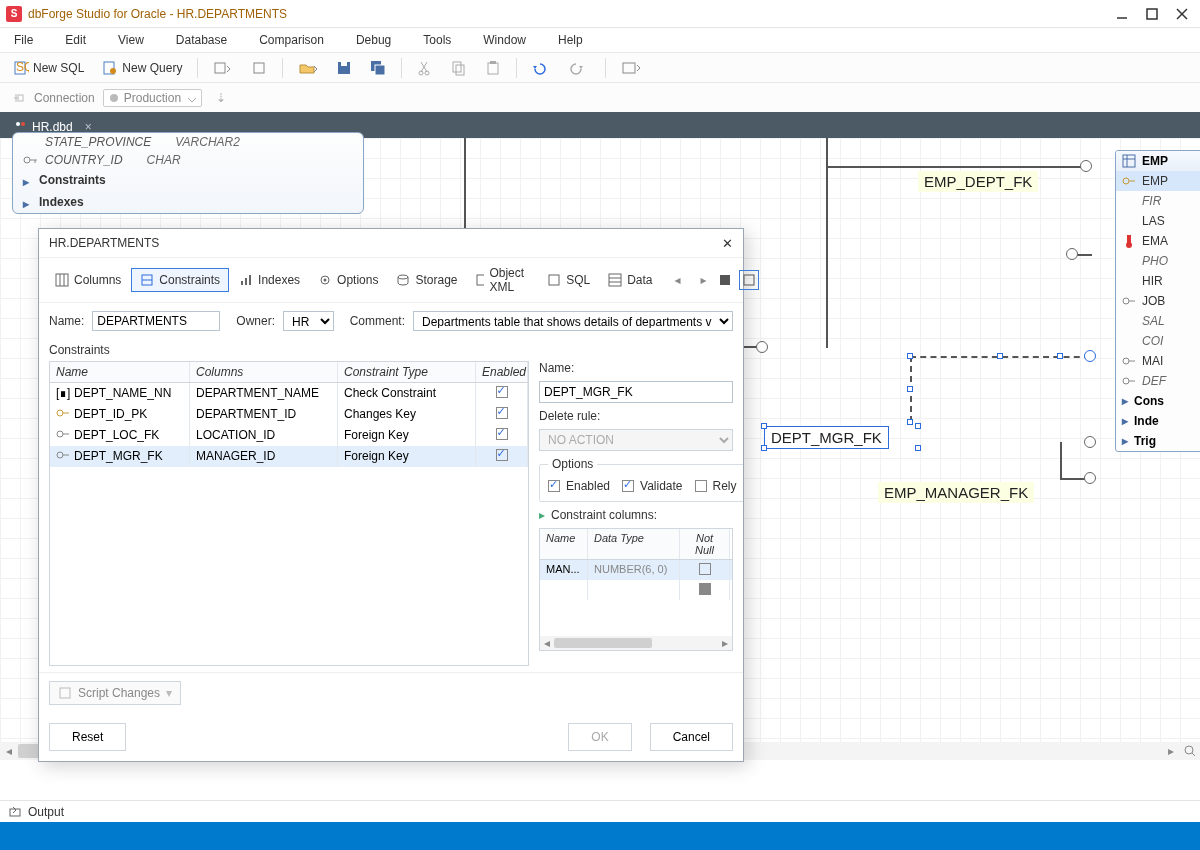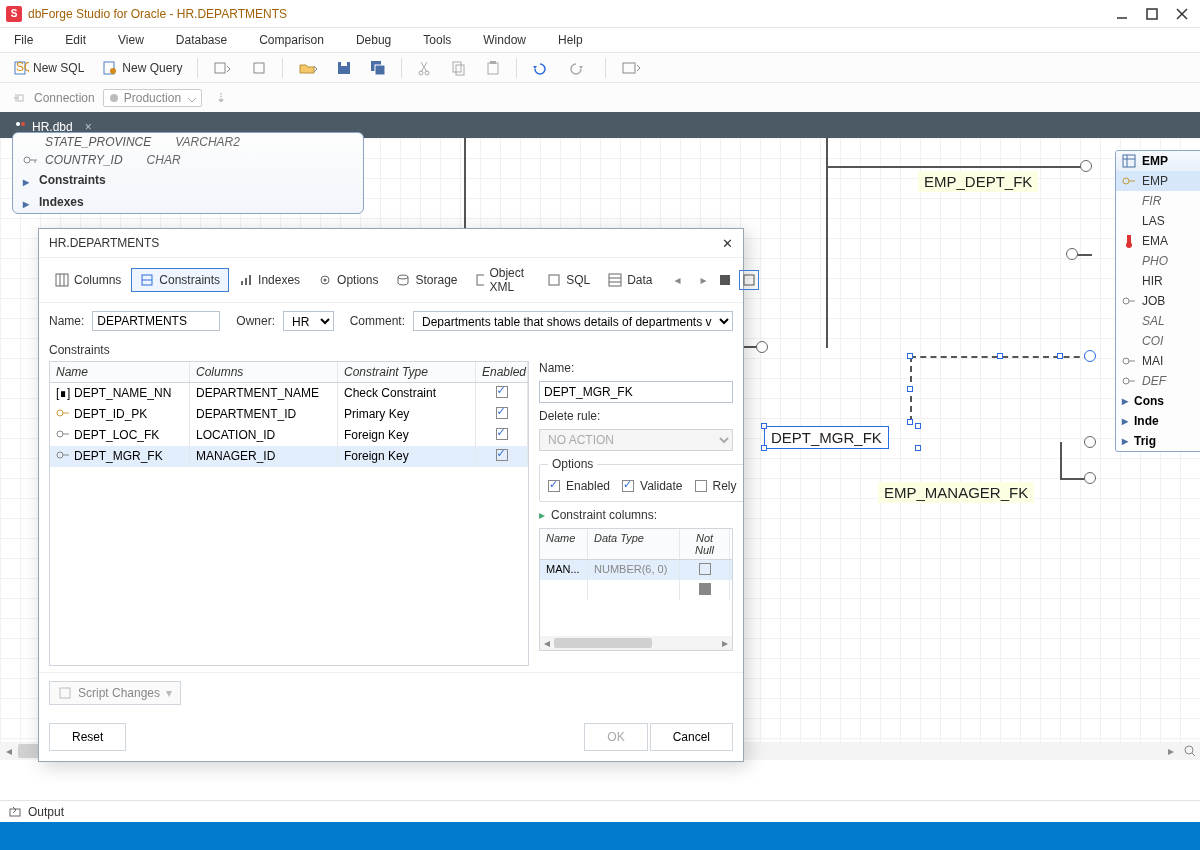--- a/index.html
+++ b/index.html
@@ -113,21 +113,21 @@
 .cc-grid .grid-header .gh, .cc-grid .gc { font-size:11px;}
 .cc-name{width:48px;} .cc-dt{width:92px;} .cc-nn{width:50px; text-align:center;}
 .cc-grid .grid-row.selected{ background:#e2eefb;}
 .mini-scroll{ height:14px; background:#f4f4f4; display:flex;}
 .mini-scroll .arrow{width:14px;display:flex;align-items:center;justify-content:center;color:#888;}
 .mini-scroll .track{flex:1; position:relative;}
 .mini-scroll .thumb{position:absolute; left:0; width:60%; top:2px;bottom:2px;background:#d0d0d0;border-radius:2px;}
 
 .dlg-footer-tools{ padding:8px 10px; border-top:1px solid #eee;}
 .script-btn{ display:inline-flex; align-items:center; gap:6px; border:1px solid #cfd6dd; padding:4px 8px; color:#888; background:#fafafa;}
-.dlg-actions{ display:flex; justify-content:flex-end; gap:2px; padding:10px; }
+.dlg-actions{ display:flex; justify-content:flex-end; gap:18px; padding:10px; }
 .btn { border:1px solid #cfd6dd; padding:6px 22px; background:#fff; }
 .btn.left{ margin-right:auto;}
 .btn.disabled{ color:#aaa;}
 
 
 .output-bar{ position:absolute; left:0; right:0; bottom:28px; height:22px; background:#fff; border-top:1px solid #e4e4e4; display:flex; align-items:center; padding:0 8px; gap:6px; color:#333;}
 .status-strip{ position:absolute; left:0; right:0; bottom:0; height:28px; background:#007acc;}
 
 svg { display:block; }
 </style>
@@ -551,21 +551,21 @@
           <div class="gc col-cols">DEPARTMENT_NAME</div>
           <div class="gc col-type">Check Constraint</div>
           <div class="gc col-en"><span class="chk checked"></span></div>
         </div>
         <div class="grid-row">
           <div class="gc col-name"><span class="icon"><svg width="14" height="10">
                   <circle cx="4" cy="5" r="3" fill="none" stroke="#c79a3a"></circle>
                   <line x1="7" y1="5" x2="13" y2="5" stroke="#c79a3a"></line>
                 </svg></span><span>DEPT_ID_PK</span></div>
           <div class="gc col-cols">DEPARTMENT_ID</div>
-          <div class="gc col-type">Primary Key</div>
+          <div class="gc col-type">Changes Key</div>
           <div class="gc col-en"><span class="chk checked"></span></div>
         </div>
         <div class="grid-row">
           <div class="gc col-name"><span class="icon"><svg width="14" height="10">
                   <circle cx="4" cy="5" r="3" fill="none" stroke="#888"></circle>
                   <line x1="7" y1="5" x2="13" y2="5" stroke="#888"></line>
                 </svg></span><span>DEPT_LOC_FK</span></div>
           <div class="gc col-cols">LOCATION_ID</div>
           <div class="gc col-type">Foreign Key</div>
           <div class="gc col-en"><span class="chk checked"></span></div>

